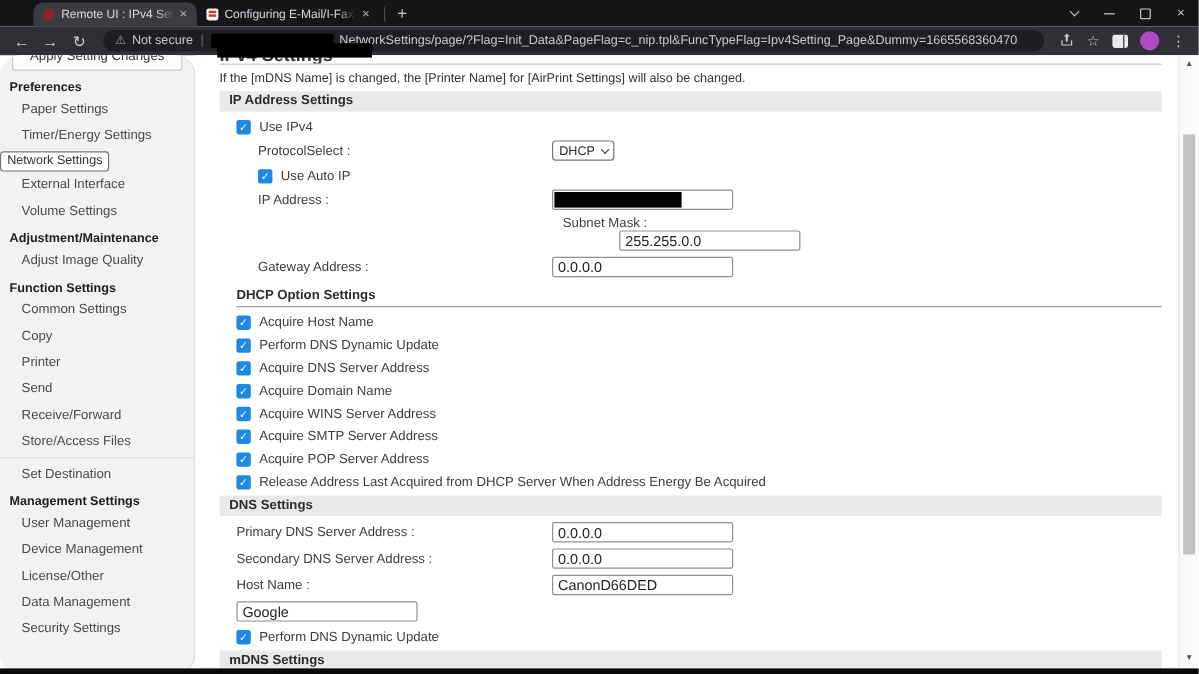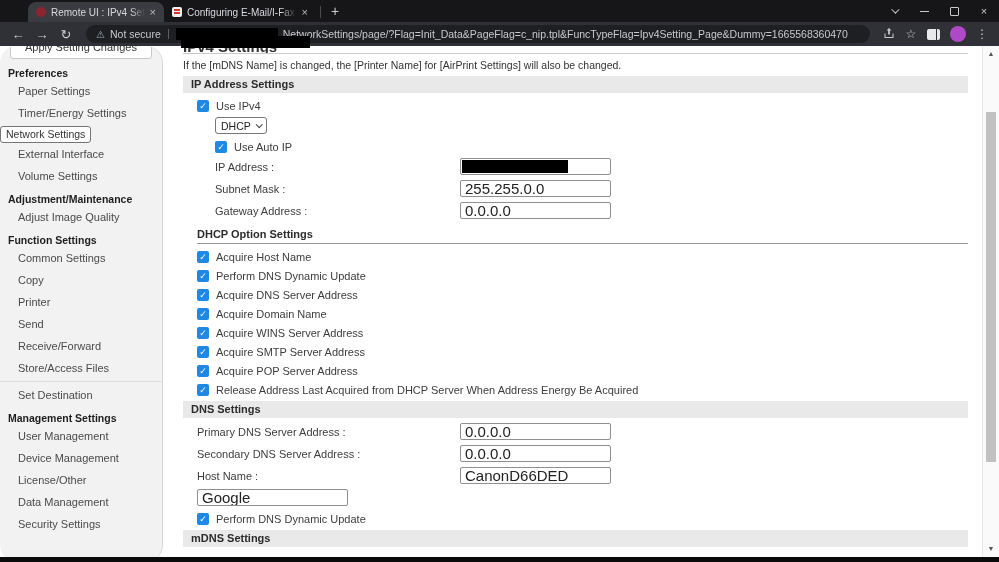--- a/index.html
+++ b/index.html
@@ -69,21 +69,21 @@
   .subhead-t { font-weight:bold; font-size:11px; color:#2b2b2b; }
   .row-cb { display:flex; align-items:center; gap:7px; margin-top:6px; height:13px; font-size:11px; color:#3c3c3c; }
   .cb { width:12px; height:12px; background:#1e88e5; border-radius:2px; color:#fff; font-size:9px;
         line-height:12px; text-align:center; flex:none; }
   .row-ctl { display:flex; align-items:center; margin-top:5px; font-size:11px; color:#3c3c3c; }
   .flabel { flex:none; }
   .sel { display:inline-flex; align-items:center; gap:5px; border:1px solid #767676; border-radius:3px;
          background:#fff; padding:1px 5px; height:17px; font-size:10.5px; color:#222; }
   .sel-chev { width:5px; height:5px; border-right:1.5px solid #444; border-bottom:1.5px solid #444; transform:rotate(45deg) translateY(-1px); }
   .tin-wrap { position:relative; display:inline-block; }
-  .tin { width:151px; height:17px; border:1px solid #8f8f8f; border-radius:2px; font-size:15px;
+  .tin { width:151px; height:17px; border:1px solid #8f8f8f; border-radius:2px; font-size:12px;
          padding:0 4px; font-family:"Liberation Sans", sans-serif; color:#222; background:#fff; }
   .redact-ip { position:absolute; left:2px; top:2px; width:106px; height:13px; background:#000; }
 
   
   .scrollbar { width:17px; flex:none; background:#fafafa; border-left:1px solid #e8e8e8; position:relative; }
   .sc-up,.sc-dn { position:absolute; left:0; right:0; height:13px; color:#555; font-size:7px; text-align:center; line-height:13px; }
   .sc-up { top:1px; } .sc-dn { bottom:7px; }
   .sc-thumb { position:absolute; left:3px; right:3px; top:66px; height:350px; background:#c2c2c2; }
 
   
@@ -161,34 +161,35 @@
       <div class="note-row">
         <span class="note">If the [mDNS Name] is changed, the [Printer Name] for [AirPrint Settings] will also be changed.</span>
       </div>
       <div>
           <div class="secbar">IP Address Settings</div>
           <div class="row-cb" style="padding-left: 14px;">
             <span class="cb">✓</span>
             <span>Use IPv4</span>
           </div>
           <div class="row-ctl" style="padding-left: 32px;">
+            <span class="flabel" style="width: 245px;">ProtocolSelect :</span>
             <span class="sel">
               <span>DHCP</span>
               <span class="sel-chev"></span>
             </span>
           </div>
           <div class="row-cb" style="padding-left: 32px;">
             <span class="cb">✓</span>
             <span>Use Auto IP</span>
           </div>
           <div class="row-ctl" style="padding-left: 32px;">
             <span class="flabel" style="width: 245px;">IP Address :</span>
             <span class="tin-wrap"><input class="tin" value="" readonly="" style=""><span class="redact-ip"></span></span>
           </div>
-          <div class="row-ctl" style="padding-left: 32px;">
+          <div class="row-ctl" style="padding-left: 32px; flex-direction: column;">
             <span class="flabel" style="width: 245px;">Subnet Mask :</span>
             <span class="tin-wrap"><input class="tin" value="255.255.0.0" readonly="" style=""></span>
           </div>
           <div class="row-ctl" style="padding-left: 32px;">
             <span class="flabel" style="width: 245px;">Gateway Address :</span>
             <span class="tin-wrap"><input class="tin" value="0.0.0.0" readonly="" style=""></span>
           </div>
           <div class="subhead">
             <div class="subhead-t">DHCP Option Settings</div>
           </div>

